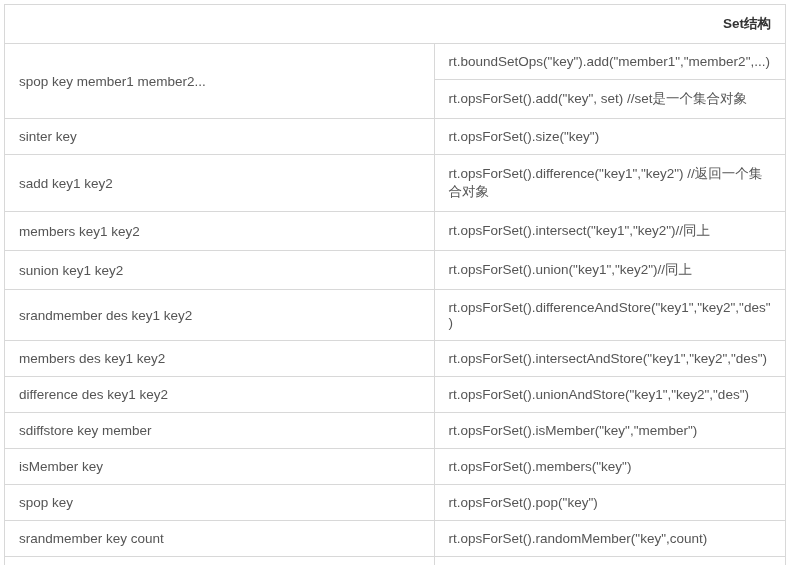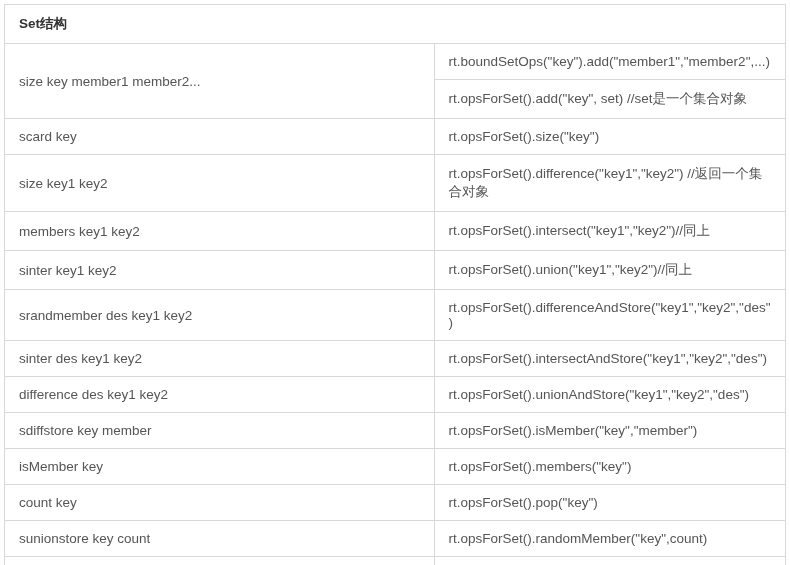--- a/index.html
+++ b/index.html
@@ -23,87 +23,87 @@
       padding: 10px 14px;
       text-align: left;
       font-size: 13.5px;
       color: #555555;
       vertical-align: middle;
       word-wrap: break-word;
     }
     th {
       font-weight: bold;
       color: #333333;
-      text-align: left;
+      text-align: right;
       background: #ffffff;
     }
   </style>
 </head>
 <body>
 
 <table>
   <colgroup>
     <col style="width:55%">
     <col style="width:45%">
   </colgroup>
   <thead>
     <tr>
       <th colspan="2">Set结构</th>
     </tr>
   </thead>
   <tbody>
     <tr>
-      <td rowspan="2">size key member1 member2...</td>
+      <td rowspan="2">spop key member1 member2...</td>
       <td>rt.boundSetOps("key").add("member1","member2",...)</td>
     </tr>
     <tr>
       <td>rt.opsForSet().add("key", set) //set是一个集合对象</td>
     </tr>
     <tr>
-      <td>scard key</td>
+      <td>sinter key</td>
       <td>rt.opsForSet().size("key")</td>
     </tr>
     <tr>
-      <td>size key1 key2</td>
+      <td>sadd key1 key2</td>
       <td>rt.opsForSet().difference("key1","key2") //返回一个集合对象</td>
     </tr>
     <tr>
       <td>members key1 key2</td>
       <td>rt.opsForSet().intersect("key1","key2")//同上</td>
     </tr>
     <tr>
-      <td>sinter key1 key2</td>
+      <td>sunion key1 key2</td>
       <td>rt.opsForSet().union("key1","key2")//同上</td>
     </tr>
     <tr>
       <td>srandmember des key1 key2</td>
       <td>rt.opsForSet().differenceAndStore("key1","key2","des")</td>
     </tr>
     <tr>
-      <td>sinter des key1 key2</td>
+      <td>members des key1 key2</td>
       <td>rt.opsForSet().intersectAndStore("key1","key2","des")</td>
     </tr>
     <tr>
       <td>difference des key1 key2</td>
       <td>rt.opsForSet().unionAndStore("key1","key2","des")</td>
     </tr>
     <tr>
       <td>sdiffstore key member</td>
       <td>rt.opsForSet().isMember("key","member")</td>
     </tr>
     <tr>
       <td>isMember key</td>
       <td>rt.opsForSet().members("key")</td>
     </tr>
     <tr>
-      <td>count key</td>
+      <td>spop key</td>
       <td>rt.opsForSet().pop("key")</td>
     </tr>
     <tr>
-      <td>sunionstore key count</td>
+      <td>srandmember key count</td>
       <td>rt.opsForSet().randomMember("key",count)</td>
     </tr>
     <tr>
       <td>srem key member1 member2...</td>
       <td>rt.opsForSet().remove("key","member1","member2",...)</td>
     </tr>
   </tbody>
 </table>
 
 </body></html>

